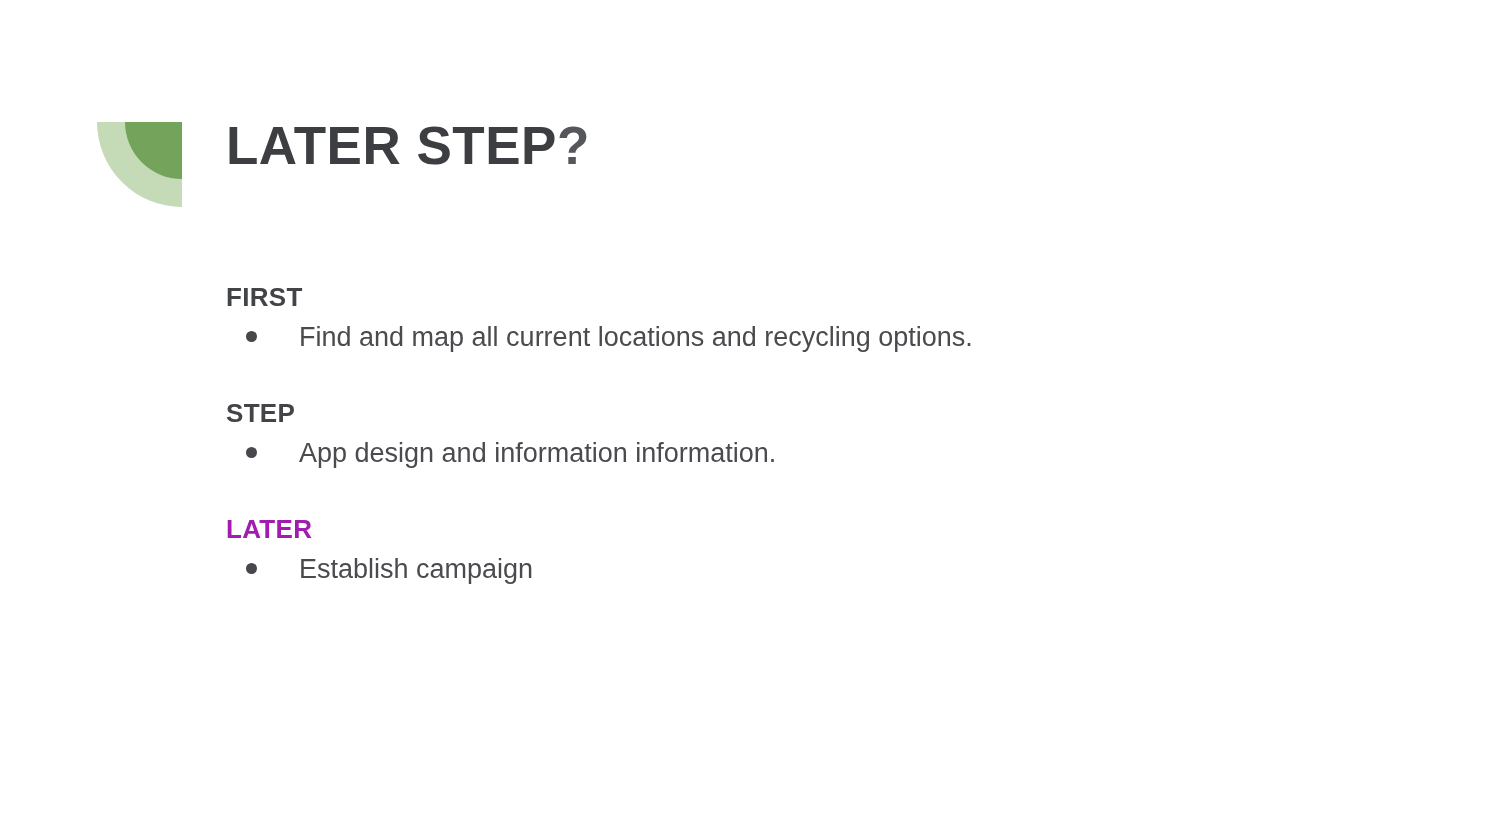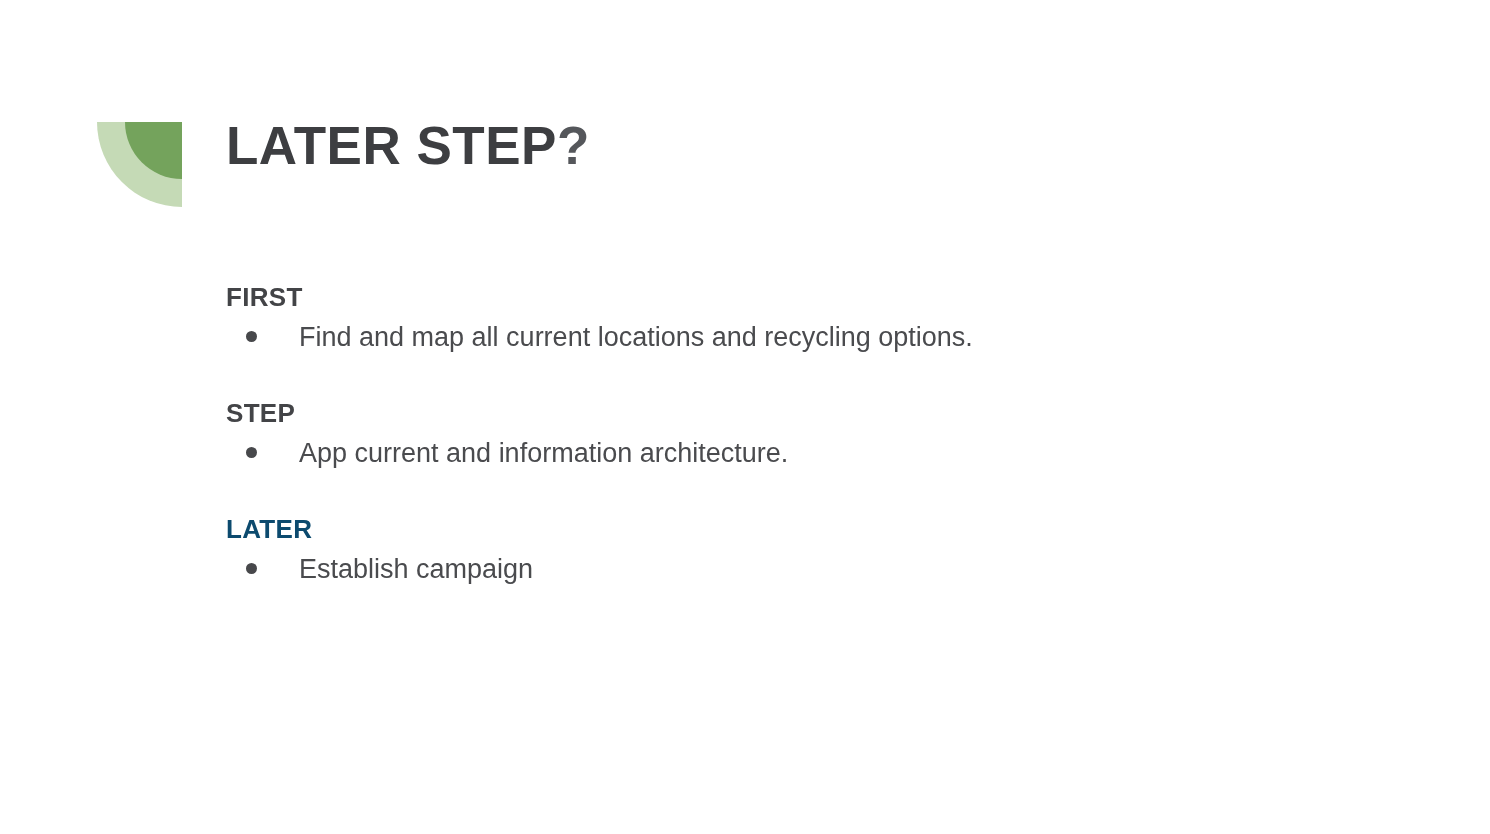--- a/index.html
+++ b/index.html
@@ -116,27 +116,27 @@
           <span>Find and map all current locations and recycling options.</span>
         </li>
       </ul>
     </div>
 
     <div class="section">
       <div class="section-heading" style="color: rgb(67, 68, 71);">STEP</div>
       <ul class="bullets">
         <li>
           <span class="dot"></span>
-          <span>App current and information architecture.</span>
+          <span>App design and information information.</span>
         </li>
       </ul>
     </div>
 
     <div class="section">
-      <div class="section-heading" style="color: #0c4a6e;">LATER</div>
+      <div class="section-heading" style="color: #a21caf;">LATER</div>
       <ul class="bullets">
         <li>
           <span class="dot"></span>
           <span>Establish campaign</span>
         </li>
       </ul>
     </div>
 
   </div>
 </div>

